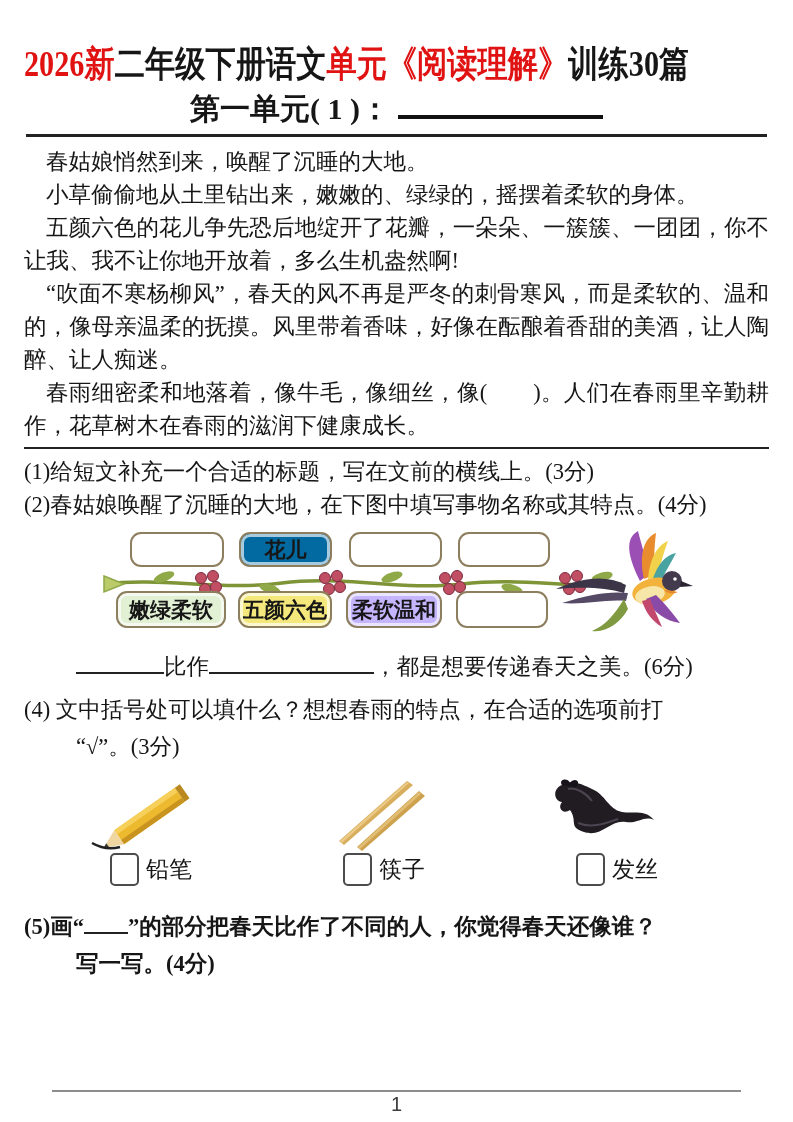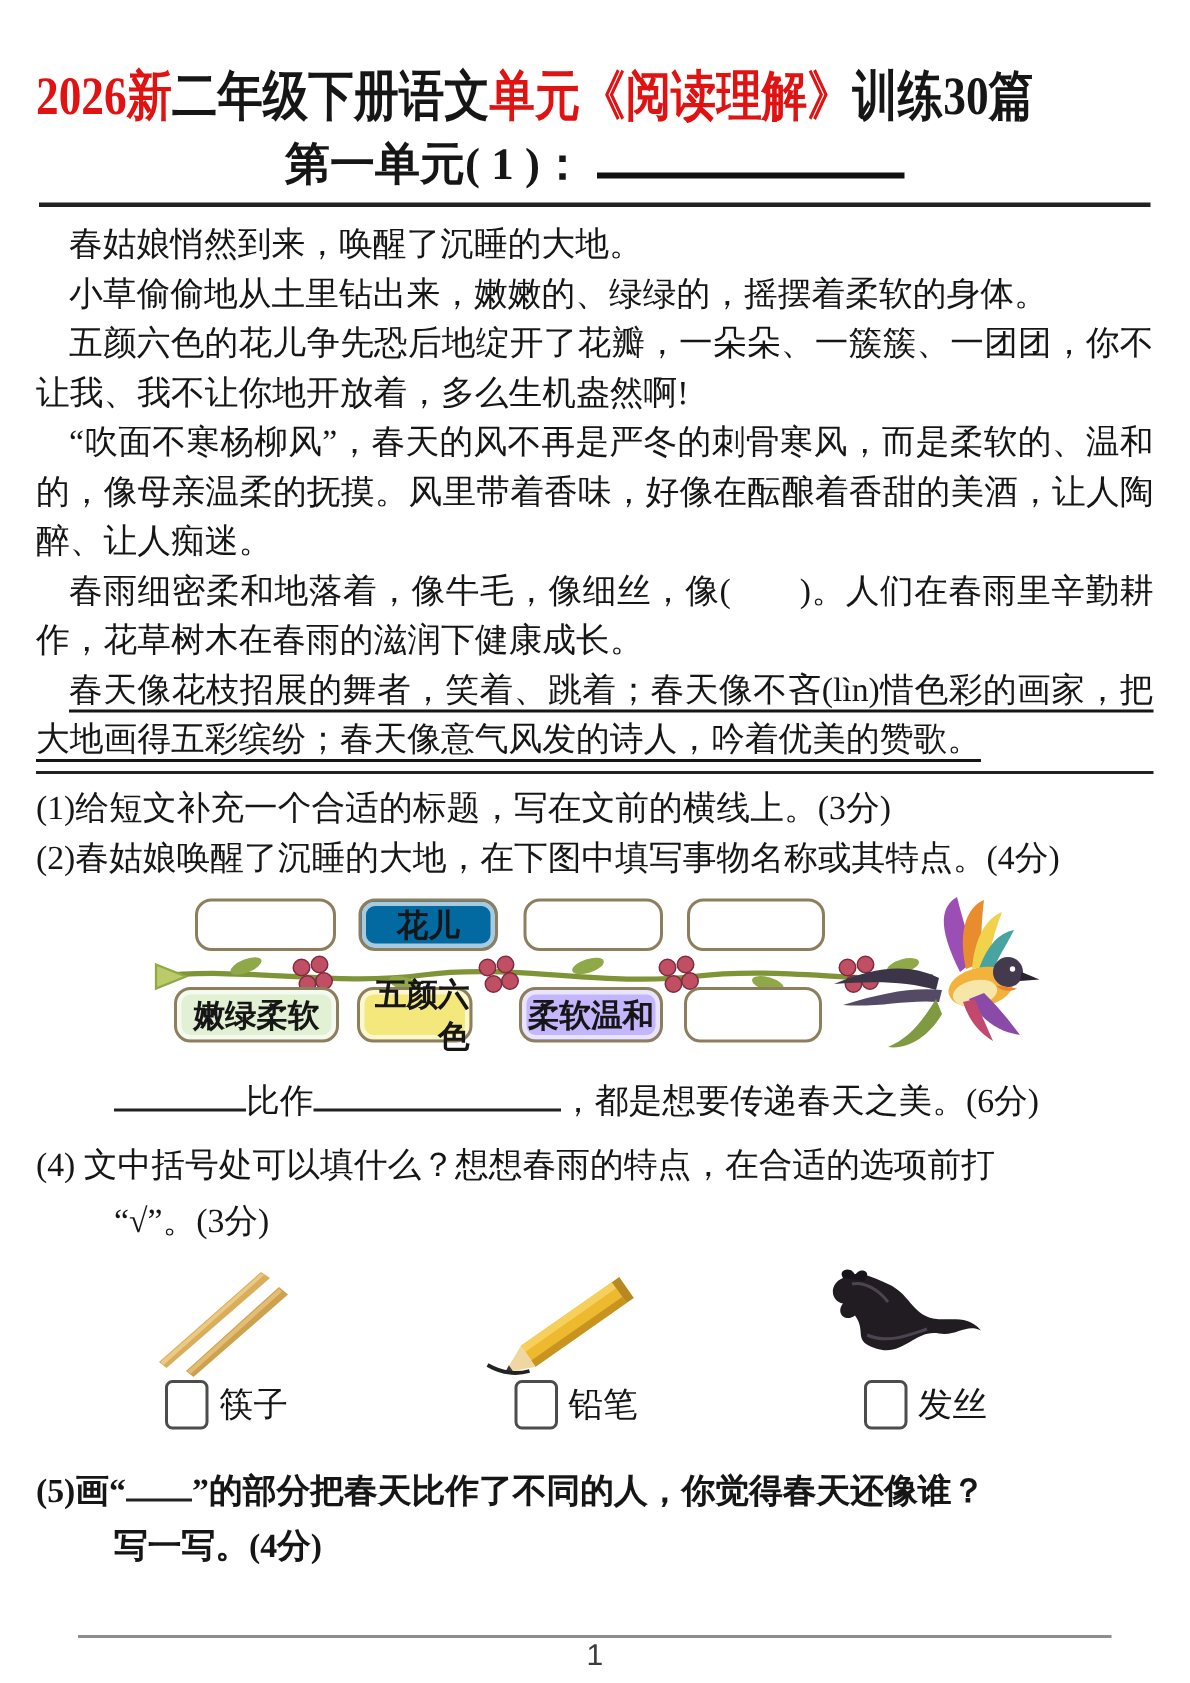--- a/index.html
+++ b/index.html
@@ -74,21 +74,20 @@
   <div class="subtitle"><span>第一单元( 1 )：</span><span class="title-blank"></span></div>
 
   <hr class="rule-top">
 
   <div class="passage">
     <p>春姑娘悄然到来，唤醒了沉睡的大地。</p>
     <p>小草偷偷地从土里钻出来，嫩嫩的、绿绿的，摇摆着柔软的身体。</p>
     <p>五颜六色的花儿争先恐后地绽开了花瓣，一朵朵、一簇簇、一团团，你不让我、我不让你地开放着，多么生机盎然啊!</p>
     <p>“吹面不寒杨柳风”，春天的风不再是严冬的刺骨寒风，而是柔软的、温和的，像母亲温柔的抚摸。风里带着香味，好像在酝酿着香甜的美酒，让人陶醉、让人痴迷。</p>
     <p>春雨细密柔和地落着，像牛毛，像细丝，像(　　)。人们在春雨里辛勤耕作，花草树木在春雨的滋润下健康成长。</p>
-    <p class="underlined">春天像花枝招展的舞者，笑着、跳着；春天像不吝(lìn)惜色彩的画家，把大地画得五彩缤纷；春天像意气风发的诗人，吟着优美的赞歌。</p>
   </div>
 
   <hr class="rule-mid">
 
   <div class="questions">
     <p class="q">(1)给短文补充一个合适的标题，写在文前的横线上。(3分)</p>
     <p class="q">(2)春姑娘唤醒了沉睡的大地，在下图中填写事物名称或其特点。(4分)</p>
   </div>
 
   <div class="diagram">
@@ -147,50 +146,35 @@
         <path d="M70,70 C60,86 52,96 38,102 C52,104 66,94 74,80 Z" fill="#7f9a40"></path>
       </g>
     </svg>
 
     <div class="dbox trow" style="left: 28px; width: 94px; background-color: rgb(255, 255, 255);"></div>
     <div class="dbox trow" style="left: 137px; width: 93px; background-color: #0369a1;">花儿</div>
     <div class="dbox trow" style="left: 247px; width: 93px; background-color: rgb(255, 255, 255);"></div>
     <div class="dbox trow" style="left: 356px; width: 92px; background-color: rgb(255, 255, 255);"></div>
 
     <div class="dbox brow" style="left: 14px; width: 110px; background-color: rgb(226, 240, 212);">嫩绿柔软</div>
-    <div class="dbox brow" style="left: 136px; width: 77px; background-color: rgb(244, 232, 124);">五颜六色</div>
+    <div class="dbox brow" style="left: 136px; width: 94px; background-color: rgb(244, 232, 124);">五颜六色</div>
     <div class="dbox brow" style="left: 244px; width: 96px; background-color: #c4b5fd;">柔软温和</div>
     <div class="dbox brow" style="left: 354px; width: 92px; background-color: rgb(255, 255, 255);"></div>
   </div>
 
   <div class="questions">
     <p class="q indent2" style="margin-top:7px;"><span class="blank w88"></span><span>比作</span><span class="blank w165"></span><span>，都是想要传递春天之美。(6分)</span></p>
   </div>
 
   <div class="questions" style="margin-top:10px;">
     <p class="q">(4) 文中括号处可以填什么？想想春雨的特点，在合适的选项前打</p>
     <p class="q indent2" style="margin-top:4px;">“√”。(3分)</p>
   </div>
 
   <div class="options">
-
-    <div class="option">
-      <div class="art" style="margin-left:28px;">
-        <svg width="105" height="76" viewBox="0 0 105 76">
-          <polygon points="8,66 76,6 82,10 13,70" fill="#D8AE5C"></polygon>
-          <polygon points="9,66 76,7 78,8 11,68" fill="#EBCA85"></polygon>
-          <polygon points="26,72 88,16 94,21 31,76" fill="#CDA14E"></polygon>
-          <polygon points="27,72 88,17 90,19 29,74" fill="#E2BE74"></polygon>
-        </svg>
-      </div>
-      <div class="check-row">
-        <div class="checkbox"></div>
-        <span class="check-label">筷子</span>
-      </div>
-    </div>
 
     <div class="option">
       <div class="art" style="margin-left:18px;">
         <svg width="125" height="76" viewBox="0 0 125 76">
           <g transform="rotate(-35 62 40)">
             <rect x="24" y="32" width="74" height="17" fill="#EDB92E"></rect>
             <rect x="24" y="32" width="74" height="5" fill="#F6D05A"></rect>
             <rect x="24" y="44" width="74" height="5" fill="#C8941F"></rect>
             <polygon points="24,32 5,40.5 24,49" fill="#F0D6A0"></polygon>
             <polygon points="10,38 5,40.5 10,43" fill="#3a3a3a"></polygon>
@@ -199,20 +183,35 @@
           <path d="M4,68 q14,8 28,4" stroke="#222" stroke-width="2.5" fill="none"></path>
         </svg>
       </div>
       <div class="check-row">
         <div class="checkbox"></div>
         <span class="check-label">铅笔</span>
       </div>
     </div>
 
     <div class="option">
+      <div class="art" style="margin-left:28px;">
+        <svg width="105" height="76" viewBox="0 0 105 76">
+          <polygon points="8,66 76,6 82,10 13,70" fill="#D8AE5C"></polygon>
+          <polygon points="9,66 76,7 78,8 11,68" fill="#EBCA85"></polygon>
+          <polygon points="26,72 88,16 94,21 31,76" fill="#CDA14E"></polygon>
+          <polygon points="27,72 88,17 90,19 29,74" fill="#E2BE74"></polygon>
+        </svg>
+      </div>
+      <div class="check-row">
+        <div class="checkbox"></div>
+        <span class="check-label">筷子</span>
+      </div>
+    </div>
+
+    <div class="option">
       <div class="art" style="margin-left:12px;">
         <svg width="112" height="72" viewBox="0 0 112 72">
           <path d="M14,10 C4,14 6,26 14,27 C9,33 15,40 22,35 C30,46 20,52 36,57 C54,63 62,44 78,47 C90,49 96,40 106,45 C97,34 85,39 74,37 C60,34 58,20 44,14 C34,9 22,4 14,10 Z" fill="#201c22"></path>
           <path d="M20,14 C28,12 38,18 44,26" stroke="#4c4450" stroke-width="2" fill="none"></path>
           <path d="M30,48 C44,54 58,48 70,44" stroke="#4c4450" stroke-width="2" fill="none"></path>
           <path d="M14,10 C10,4 20,2 22,8 C26,2 34,6 28,12 Z" fill="#16131a"></path>
         </svg>
       </div>
       <div class="check-row">
         <div class="checkbox"></div>

